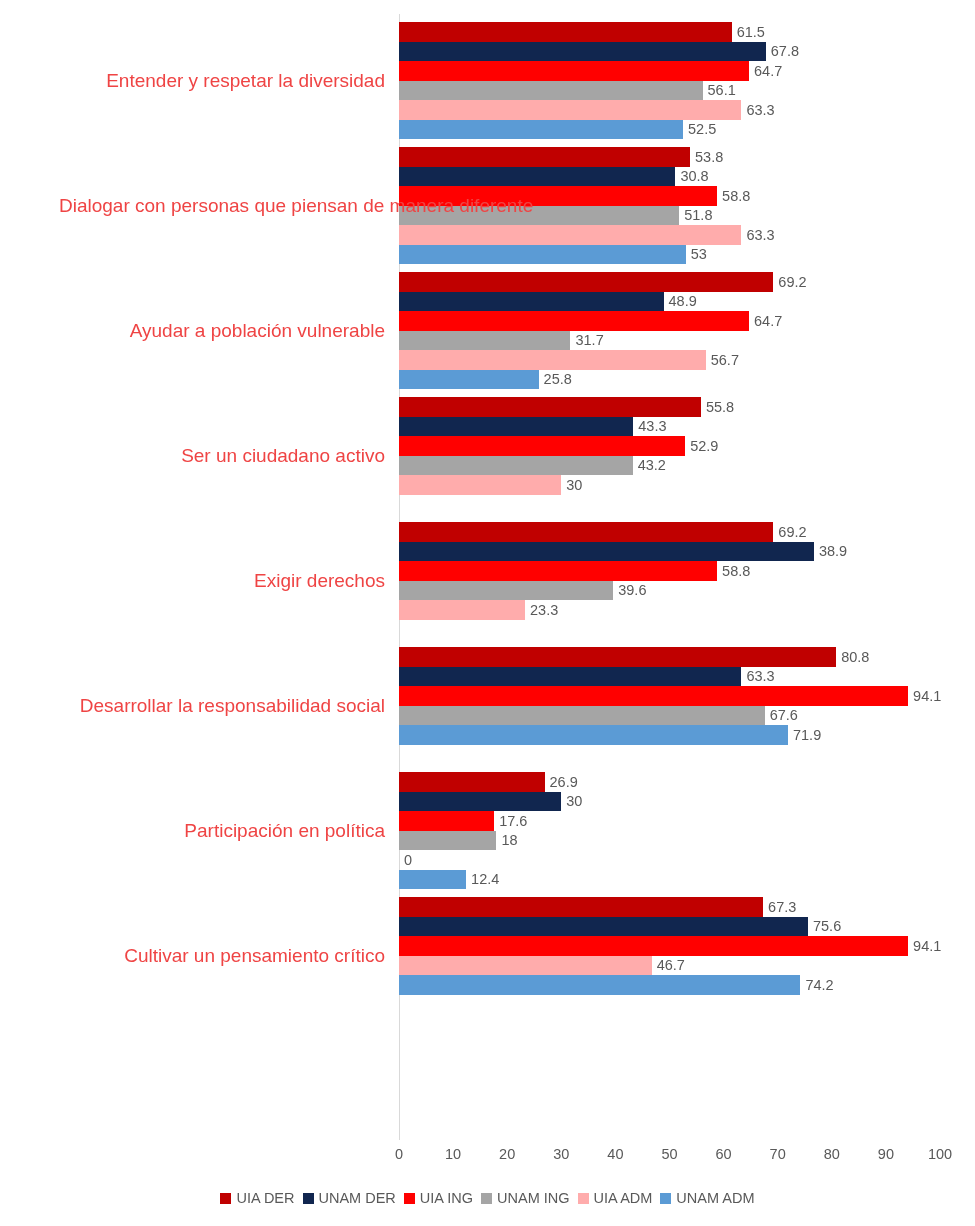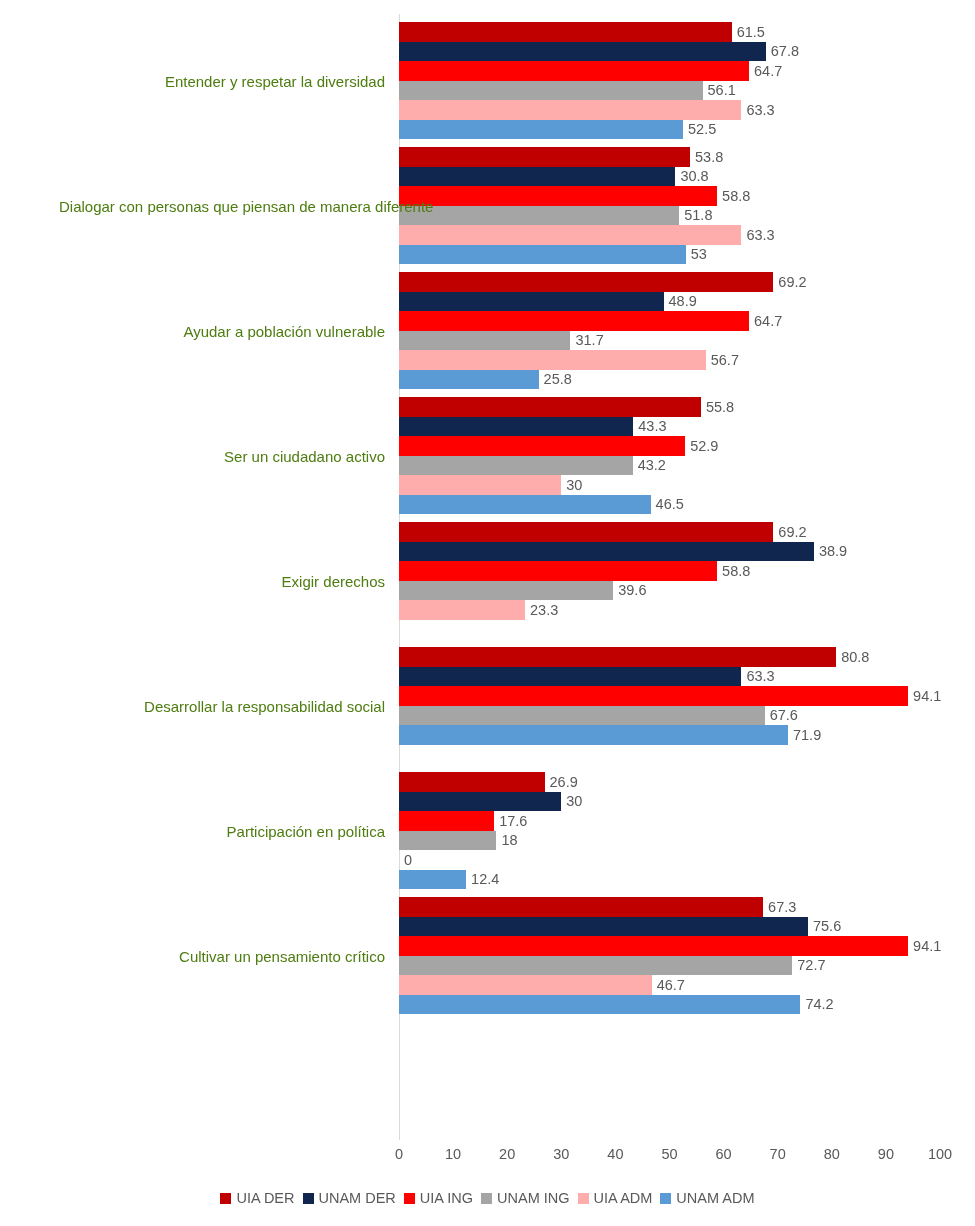--- a/index.html
+++ b/index.html
@@ -59,22 +59,22 @@
     font-size: 14.5px;
     color: #595959;
     white-space: nowrap;
     letter-spacing: 0px;
   }
 
   .cat-label {
     position: absolute;
     right: 590px;
     text-align: right;
-    font-size: 15px;
-    color: #4d7c0f;
+    font-size: 19px;
+    color: #ef4444;
     white-space: nowrap;
     width: 326px;
     transform: translateY(-50%);
   }
 
   
   #xaxis {
     position: absolute;
     left: 0;
     top: 1140px;
@@ -216,24 +216,20 @@
             <span class="bar-label" style="left: 690.189px;">52.9</span>
           </div>
           <div class="bar-row">
             <div class="bar" style="width: 233.712px; background: rgb(165, 165, 165);"></div>
             <span class="bar-label" style="left: 637.712px;">43.2</span>
           </div>
           <div class="bar-row">
             <div class="bar" style="width: 162.3px; background: rgb(255, 172, 172);"></div>
             <span class="bar-label" style="left: 566.3px;">30</span>
           </div>
-          <div class="bar-row">
-            <div class="bar" style="width: 251.565px; background: rgb(91, 155, 213);"></div>
-            <span class="bar-label" style="left: 655.565px;">46.5</span>
-          </div>
         </div>
         <div class="cat-group" style="top: 522px; height: 117px;">
           <div class="bar-row">
             <div class="bar" style="width: 374.372px; background: rgb(192, 0, 0);"></div>
             <span class="bar-label" style="left: 778.372px;">69.2</span>
           </div>
           <div class="bar-row">
             <div class="bar" style="width: 414.947px; background: rgb(17, 38, 79);"></div>
             <span class="bar-label" style="left: 818.947px;">38.9</span>
           </div>
@@ -302,24 +298,20 @@
             <div class="bar" style="width: 364.093px; background: rgb(192, 0, 0);"></div>
             <span class="bar-label" style="left: 768.093px;">67.3</span>
           </div>
           <div class="bar-row">
             <div class="bar" style="width: 408.996px; background: rgb(17, 38, 79);"></div>
             <span class="bar-label" style="left: 812.996px;">75.6</span>
           </div>
           <div class="bar-row">
             <div class="bar" style="width: 509.081px; background: rgb(255, 0, 0);"></div>
             <span class="bar-label" style="left: 913.081px;">94.1</span>
-          </div>
-          <div class="bar-row">
-            <div class="bar" style="width: 393.307px; background: rgb(165, 165, 165);"></div>
-            <span class="bar-label" style="left: 797.307px;">72.7</span>
           </div>
           <div class="bar-row">
             <div class="bar" style="width: 252.647px; background: rgb(255, 172, 172);"></div>
             <span class="bar-label" style="left: 656.647px;">46.7</span>
           </div>
           <div class="bar-row">
             <div class="bar" style="width: 401.422px; background: rgb(91, 155, 213);"></div>
             <span class="bar-label" style="left: 805.422px;">74.2</span>
           </div>
         </div>

